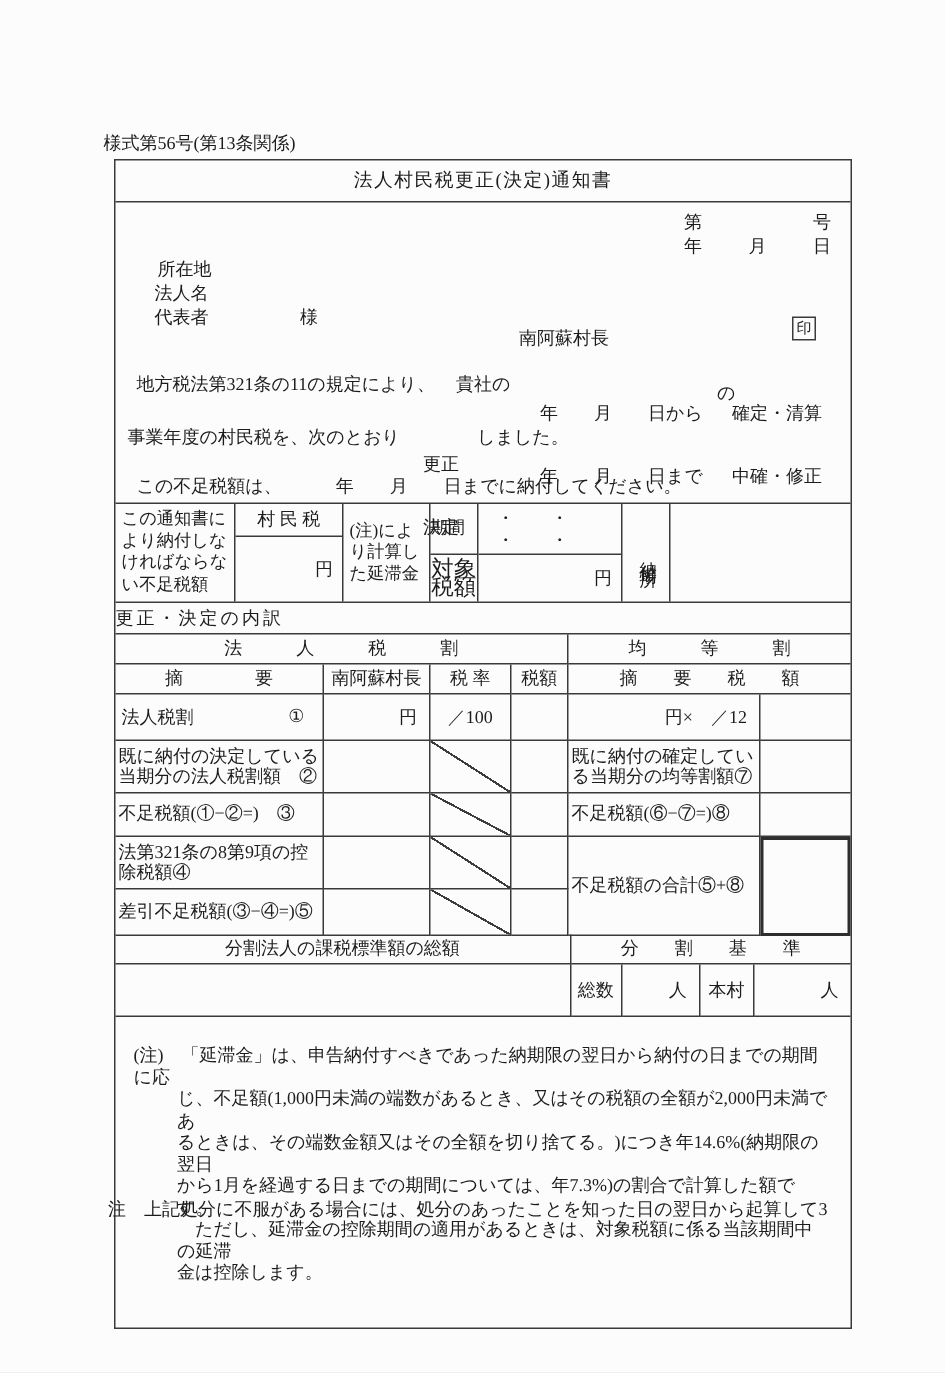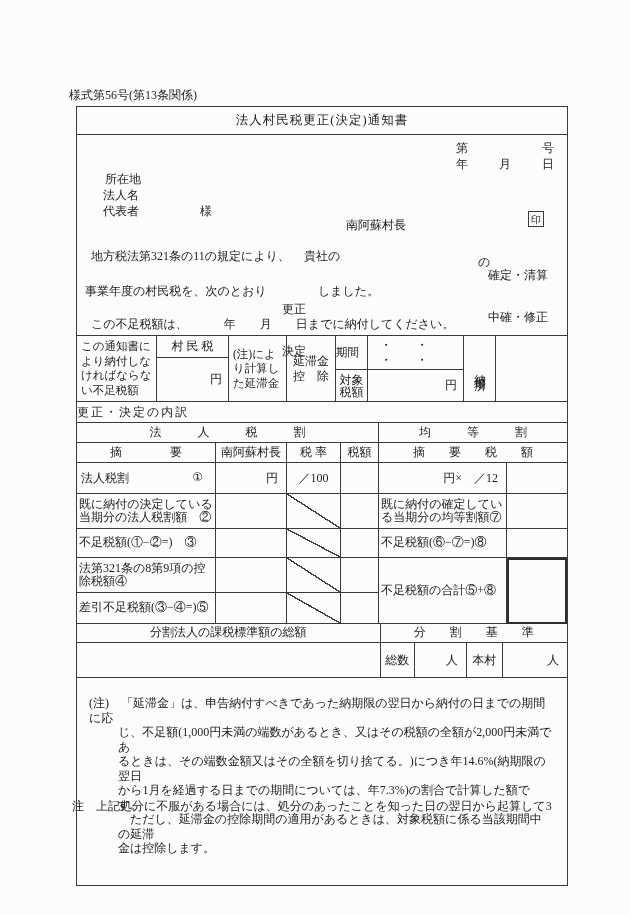--- a/index.html
+++ b/index.html
@@ -79,20 +79,24 @@
     <div class="abs" style="left:26px;top:96px;">
       <span>代表者</span>
       <span style="margin-left:58px;">様</span>
     </div>
 
     <div class="abs" style="left:269px;top:110px;">南阿蘇村長</div>
     <div class="abs seal" style="left:451px;top:104px;">印</div>
 
     <div class="abs" style="left:14px;top:141px;">地方税法第321条の11の規定により、</div>
     <div class="abs" style="left:227px;top:141px;">貴社の</div>
+    <div class="abs two-line" style="left:283px;top:133px;">
+      <div>年　　月　　日から</div>
+      <div>年　　月　　日まで</div>
+    </div>
     <div class="abs" style="left:401px;top:147px;">の</div>
     <div class="abs two-line" style="left:411px;top:133px;">
       <div>確定・清算</div>
       <div>中確・修正</div>
     </div>
 
     <div class="abs two-line" style="left:205px;top:167px;">
       <div>更正</div>
       <div>決定</div>
     </div>
@@ -103,27 +107,23 @@
 
     <div class="abs t1">
       <div class="c smalltxt" style="width:80px;padding:3px 4px;box-sizing:border-box;">この通知書により納付しなければならない不足税額</div>
       <div class="c stack" style="width:72px;">
         <div class="sub" style="height:22px;text-align:center;line-height:21px;">村 民 税</div>
         <div class="subfill rpad">
           <span>円</span>
         </div>
       </div>
       <div class="c smalltxt" style="width:58px;display:flex;align-items:center;padding:0 4px;box-sizing:border-box;">(注)により計算した延滞金</div>
-      <div class="c" style="width:49px;display:flex;flex-direction:column;justify-content:center;text-align:center;line-height:15px;">
-        <div>延滞金</div>
-        <div>控　除</div>
-      </div>
       <div class="c stack" style="width:32px;">
         <div class="sub" style="height:34px;text-align:left;line-height:33px;font-size:11.5px;">期間</div>
-        <div class="subfill" style="flex-direction:column;justify-content:center;font-size:12px;line-height:12px;text-align:right;">
+        <div class="subfill" style="flex-direction:column;justify-content:center;font-size:15px;line-height:12px;text-align:right;">
           <div>対象</div>
           <div>税額</div>
         </div>
       </div>
       <div class="c stack" style="width:96px;">
         <div class="sub" style="height:34px;display:flex;flex-direction:column;justify-content:center;">
           <div class="dots">・　　・</div>
           <div class="dots">・　　・</div>
         </div>
         <div class="subfill rpad">

